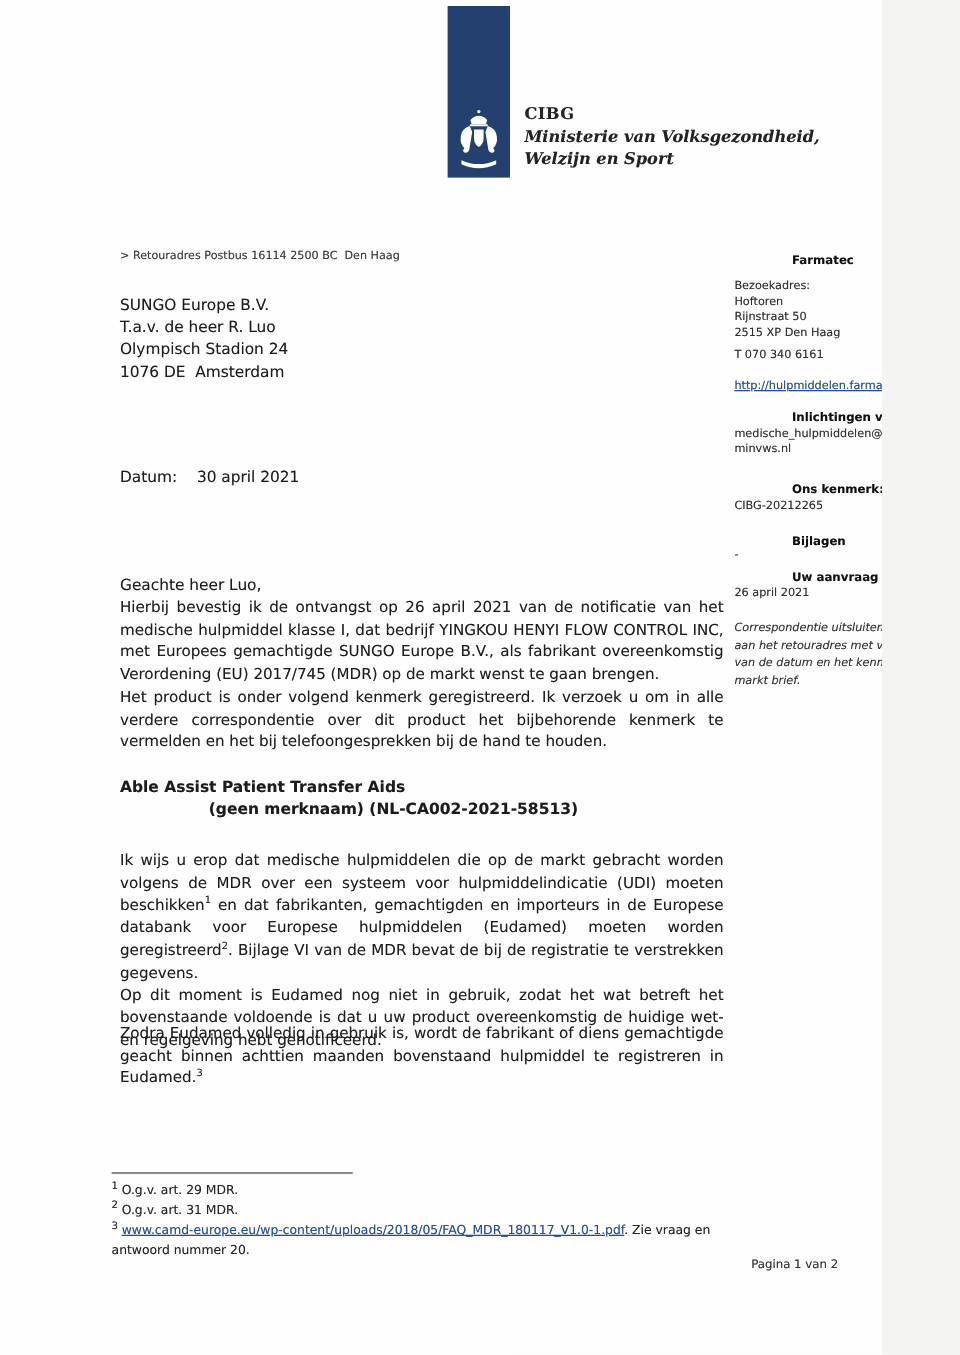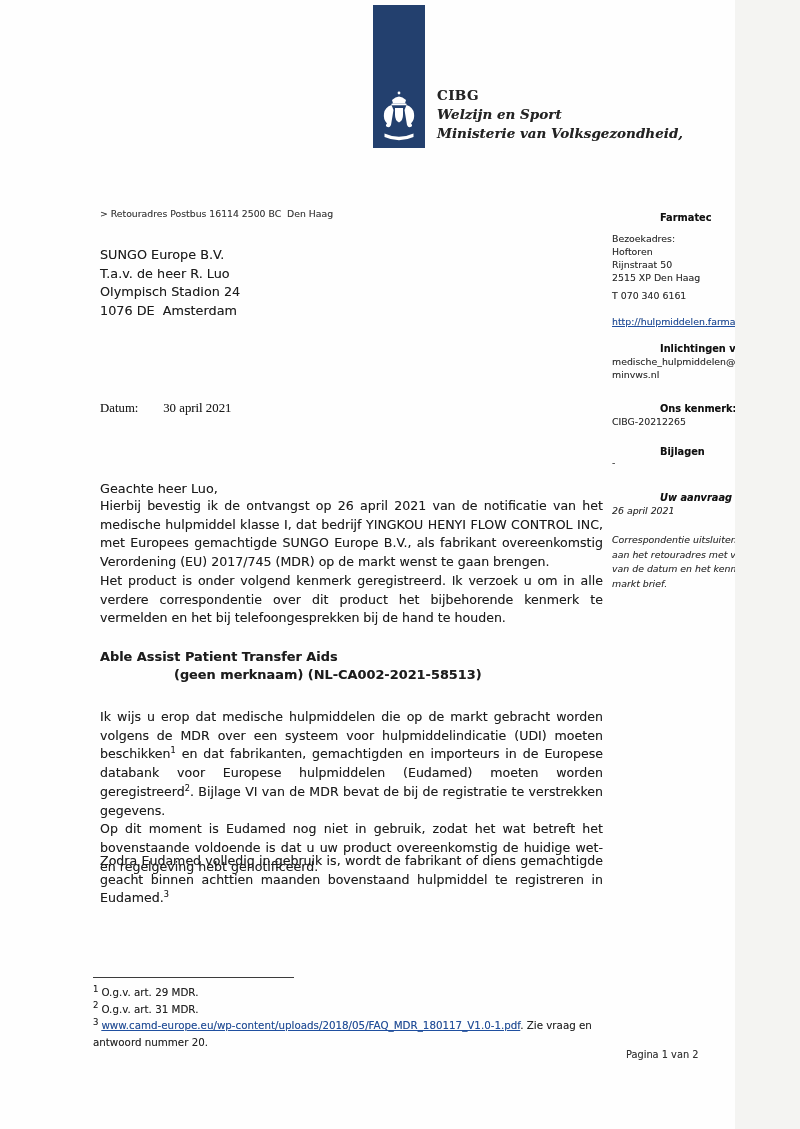--- a/index.html
+++ b/index.html
@@ -13,21 +13,21 @@
   }
   
   .banner{position:absolute;left:373px;top:5px;width:52px;height:143px;background:#23406e;}
   .emblem{position:absolute;left:4px;bottom:4px;width:44px;height:54px;}
   .logo-text{position:absolute;left:437px;top:86px;font-family:"DejaVu Serif",serif;font-size:13.5px;line-height:19px;color:#232323;}
   .logo-org{font-weight:bold;letter-spacing:.4px;}
   .logo-min{font-style:italic;font-weight:600;}
   
   .retouradres{position:absolute;left:100px;top:208px;font-size:9.3px;color:#3a3a3a;}
   .recipient{position:absolute;left:100px;top:246px;font-size:12.8px;line-height:18.6px;}
-  .meta{position:absolute;left:100px;top:399px;font-size:12.8px;line-height:19px;font-family:Liberation Serif, serif;}
+  .meta{position:absolute;left:100px;top:389px;font-size:12.8px;line-height:19px;}
   .meta .lbl{display:inline-block;width:60px;}
   .salutation{position:absolute;left:100px;top:481px;font-size:12.8px;}
   .bodyblock{position:absolute;left:100px;width:503px;font-size:12.6px;line-height:18.7px;text-align:justify;}
   #para1{top:497px;}
   #product{top:648px;font-weight:bold;font-size:12.9px;line-height:17.5px;text-align:left;}
   #product .indent{padding-left:74px;}
   #para2{top:708px;}
   #para3{top:852px;}
   sup{font-size:8.2px;line-height:0;}
   
@@ -39,21 +39,21 @@
   
   .sidebar{position:absolute;left:612px;top:211px;width:178px;font-size:9.4px;line-height:13px;color:#2e2e2e;}
   .sb-h{font-weight:bold;font-size:9.8px;color:#101010;padding-left:48px;}
   .sb-visit{margin-top:8px;}
   .sb-phone{margin-top:5px;}
   .sb-link{margin-top:13px;}
   .sb-inl{margin-top:14px;}
   .sb-kenmerk{margin-top:21px;}
   .sb-bijlagen{margin-top:17px;}
   .sb-dash{line-height:10px;}
-  .sb-aanvraag{margin-top:23px;font-style:italic;}
+  .sb-aanvraag{margin-top:7px;}
   .sb-note{margin-top:16px;font-style:italic;line-height:14.5px;color:#333;}
 </style>
 </head>
 <body>
 
 <div class="page">
 
   <div class="banner">
     <svg class="emblem" viewBox="0 0 44 54">
       <g fill="#ffffff">
@@ -62,22 +62,22 @@
         <rect x="14.4" y="13.6" width="15.2" height="1.6" rx="0.8"></rect>
         <path d="M18 18 h8 v7 q0 5.4 -4 7.4 q-4 -2 -4 -7.4 z"></path>
         <path d="M14.5 15 q-6.5 2 -7.5 8.5 q-1 6 3 10 q-2 2 -.3 3.3 q3 1.4 4.3 -1.8 l2.5 -15 z"></path>
         <path d="M29.5 15 q6.5 2 7.5 8.5 q1 6 -3 10 q2 2 .3 3.3 q-3 1.4 -4.3 -1.8 l-2.5 -15 z"></path>
         <path d="M7.5 43.5 q14.5 6.5 29 0 l0 3.4 q-14.5 6.5 -29 0 z"></path>
       </g>
     </svg>
   </div>
   <div class="logo-text">
     <div class="logo-org">CIBG</div>
+    <div class="logo-min">Ministerie van Volksgezondheid,</div>
     <div class="logo-min">Welzijn en Sport</div>
-    <div class="logo-min">Ministerie van Volksgezondheid,</div>
   </div>
 
   <div class="retouradres">&gt; Retouradres Postbus 16114 2500 BC&nbsp; Den Haag</div>
 
   <div class="recipient">
     <div>SUNGO Europe B.V.</div>
     <div>T.a.v. de heer R. Luo</div>
     <div>Olympisch Stadion 24</div>
     <div>1076 DE&nbsp; Amsterdam</div>
   </div>

